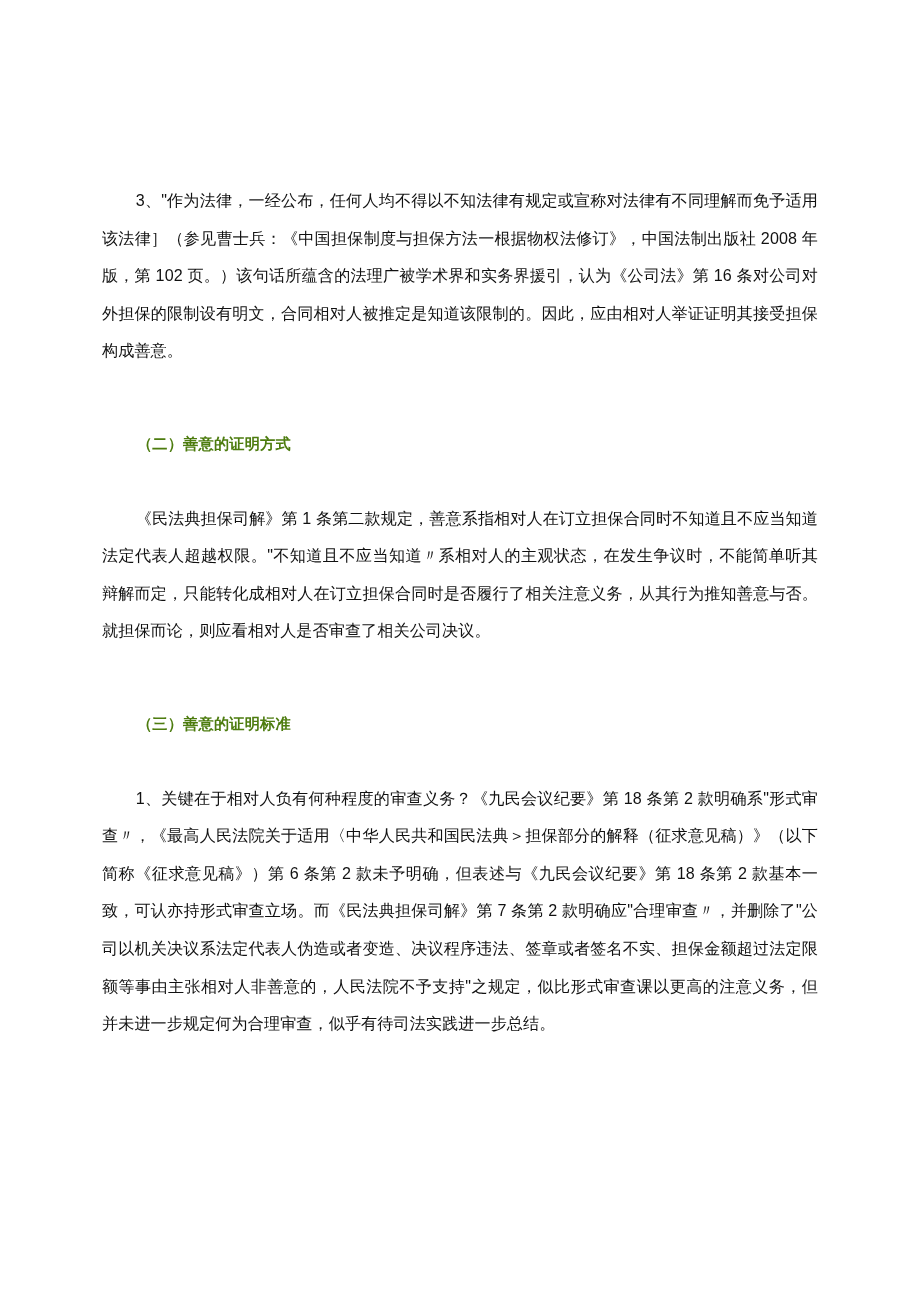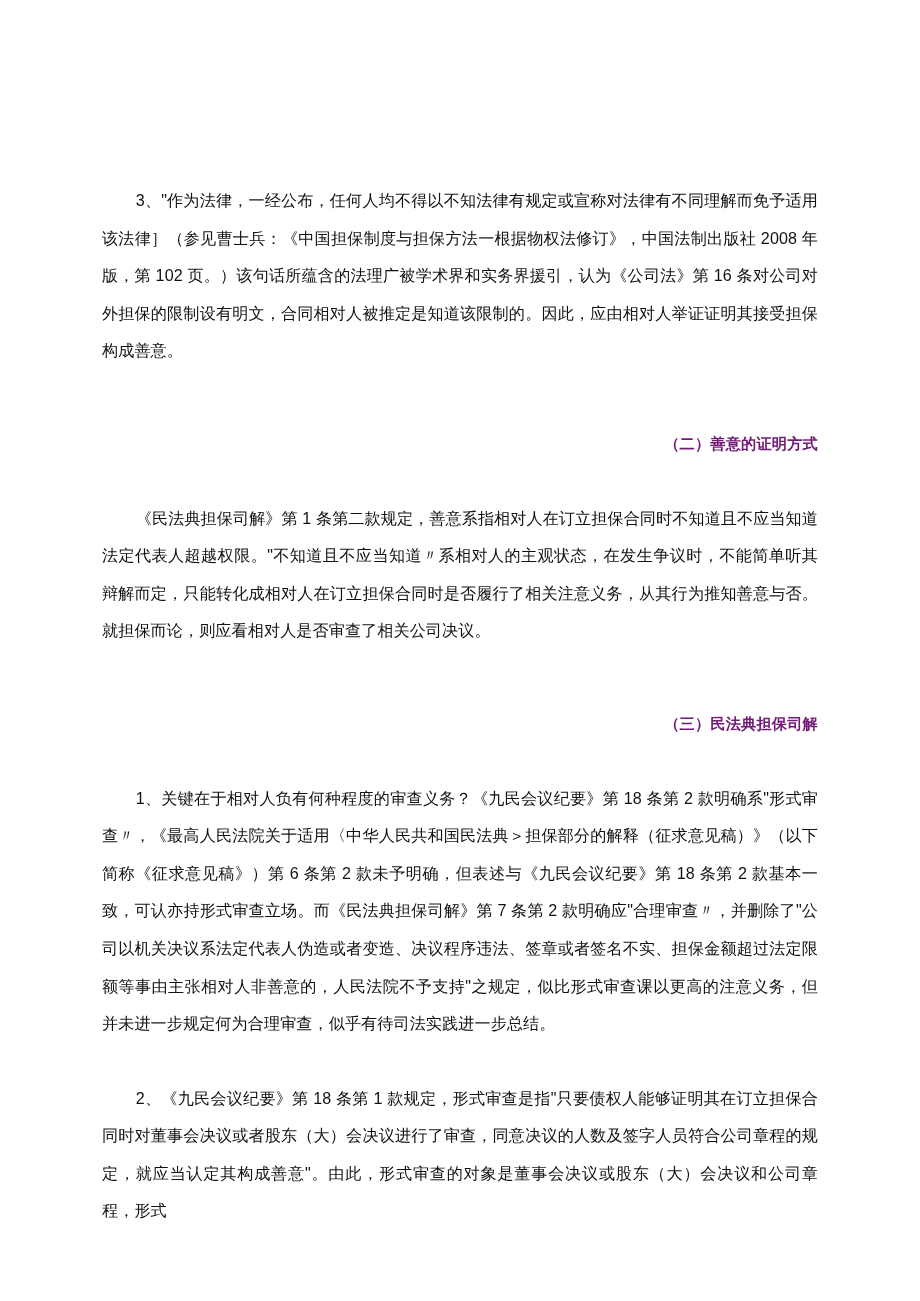--- a/index.html
+++ b/index.html
@@ -42,22 +42,21 @@
     text-indent: 2.1em;
   }
   
   .heading {
     font-size: 15.2px;
     line-height: 37.6px;
     font-weight: 700;
     margin: 0;
     text-indent: 2.3em;
     letter-spacing: 0.2px;
-    color: #701a75;
-    text-align: right;
+    color: #4d7c0f;
   }
   .gap-lg { height: 55px; }
   .gap-md { height: 37px; }
 </style>
 </head>
 <body>
 
 <div class="page">
   <div class="doc-body">
 
@@ -66,24 +65,23 @@
     <div class="gap-lg"></div>
 
     <h2 class="heading">（二）善意的证明方式</h2>
 
     <div class="gap-md"></div>
 
     <p class="para indent">《民法典担保司解》第 1 条第二款规定，善意系指相对人在订立担保合同时不知道且不应当知道法定代表人超越权限。"不知道且不应当知道〃系相对人的主观状态，在发生争议时，不能简单听其辩解而定，只能转化成相对人在订立担保合同时是否履行了相关注意义务，从其行为推知善意与否。就担保而论，则应看相对人是否审查了相关公司决议。</p>
 
     <div class="gap-lg"></div>
 
-    <h2 class="heading">（三）民法典担保司解</h2>
+    <h2 class="heading">（三）善意的证明标准</h2>
 
     <div class="gap-md"></div>
 
     <p class="para indent">1、关键在于相对人负有何种程度的审查义务？《九民会议纪要》第 18 条第 2 款明确系"形式审查〃，《最高人民法院关于适用〈中华人民共和国民法典＞担保部分的解释（征求意见稿）》（以下简称《征求意见稿》）第 6 条第 2 款未予明确，但表述与《九民会议纪要》第 18 条第 2 款基本一致，可认亦持形式审查立场。而《民法典担保司解》第 7 条第 2 款明确应"合理审查〃，并删除了"公司以机关决议系法定代表人伪造或者变造、决议程序违法、签章或者签名不实、担保金额超过法定限额等事由主张相对人非善意的，人民法院不予支持"之规定，似比形式审查课以更高的注意义务，但并未进一步规定何为合理审查，似乎有待司法实践进一步总结。</p>
 
     <div class="gap-md"></div>
 
-    <p class="para indent">2、《九民会议纪要》第 18 条第 1 款规定，形式审查是指"只要债权人能够证明其在订立担保合同时对董事会决议或者股东（大）会决议进行了审查，同意决议的人数及签字人员符合公司章程的规定，就应当认定其构成善意"。由此，形式审查的对象是董事会决议或股东（大）会决议和公司章程，形式</p>
 
   </div>
 </div>
 
 </body></html>

